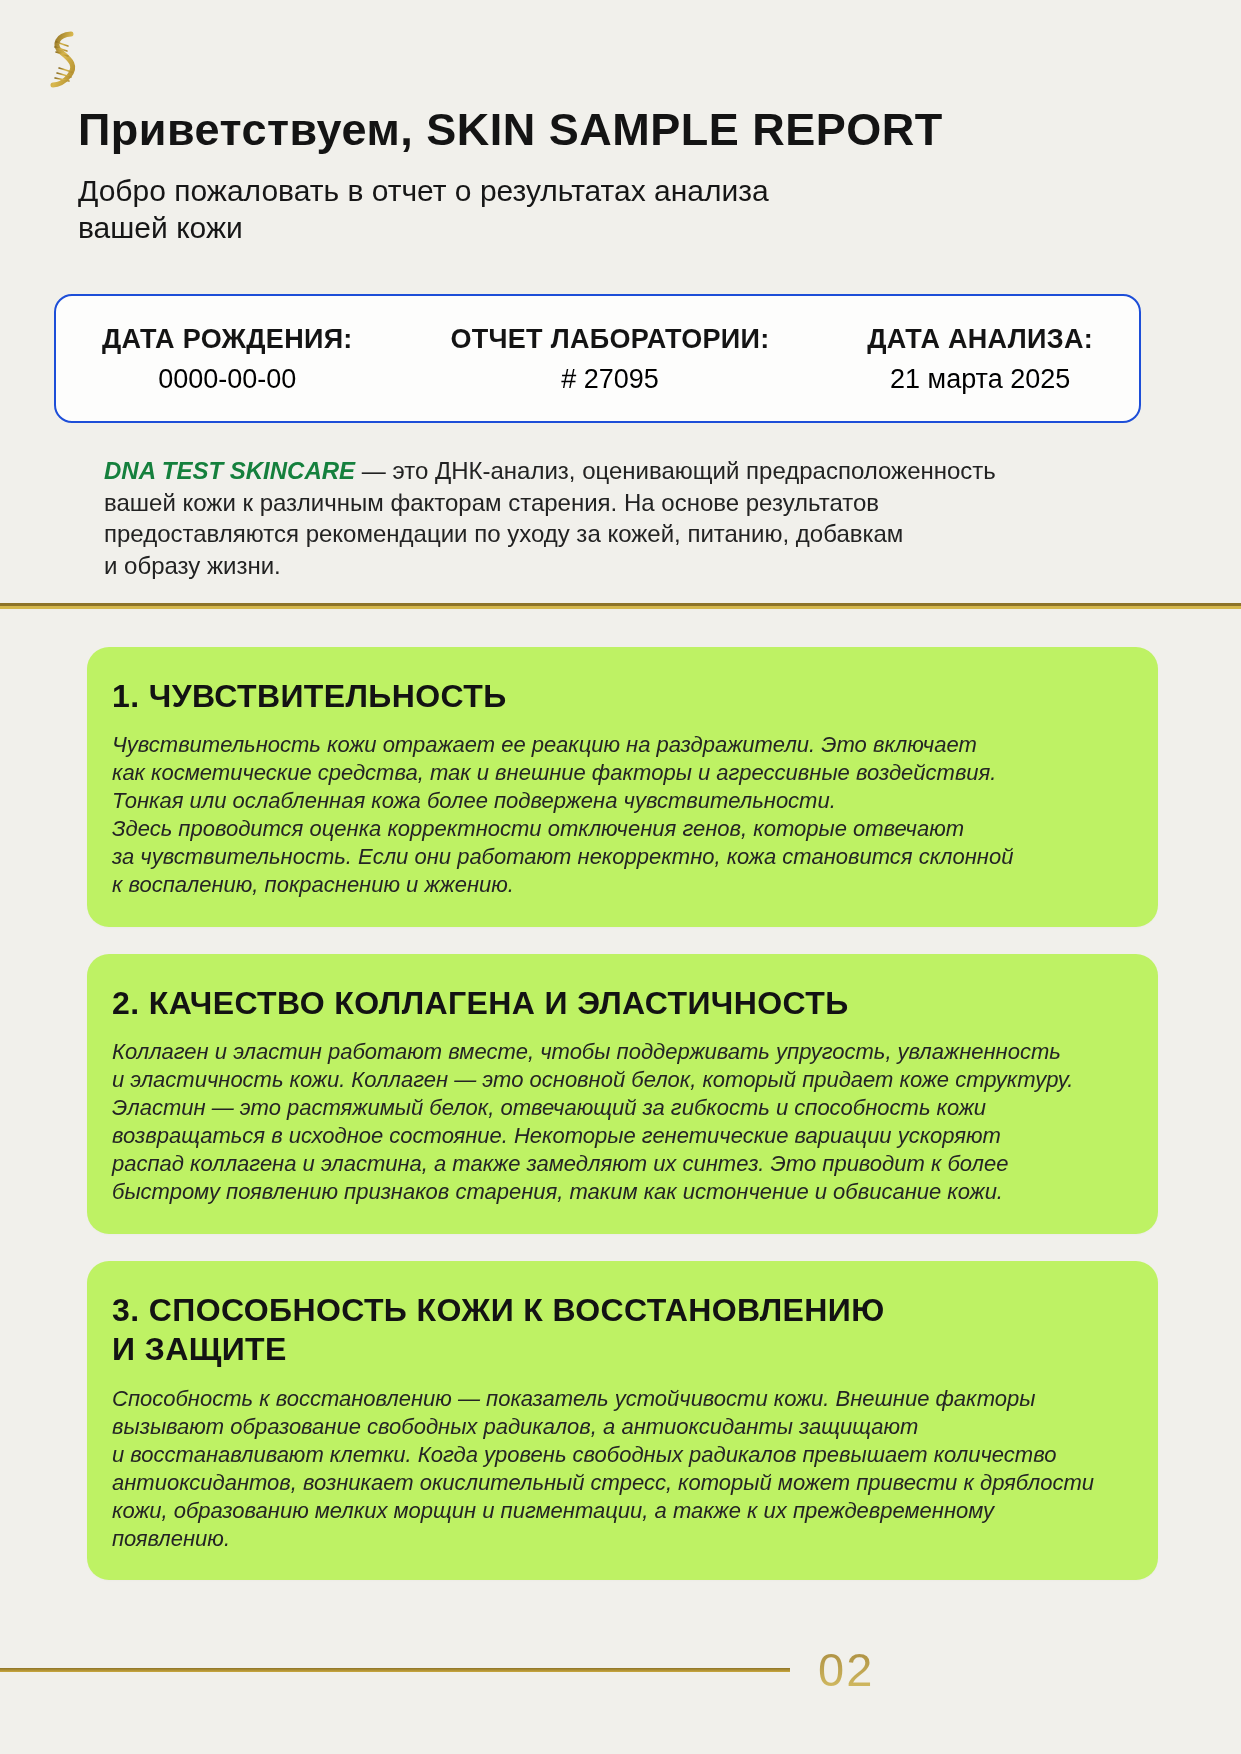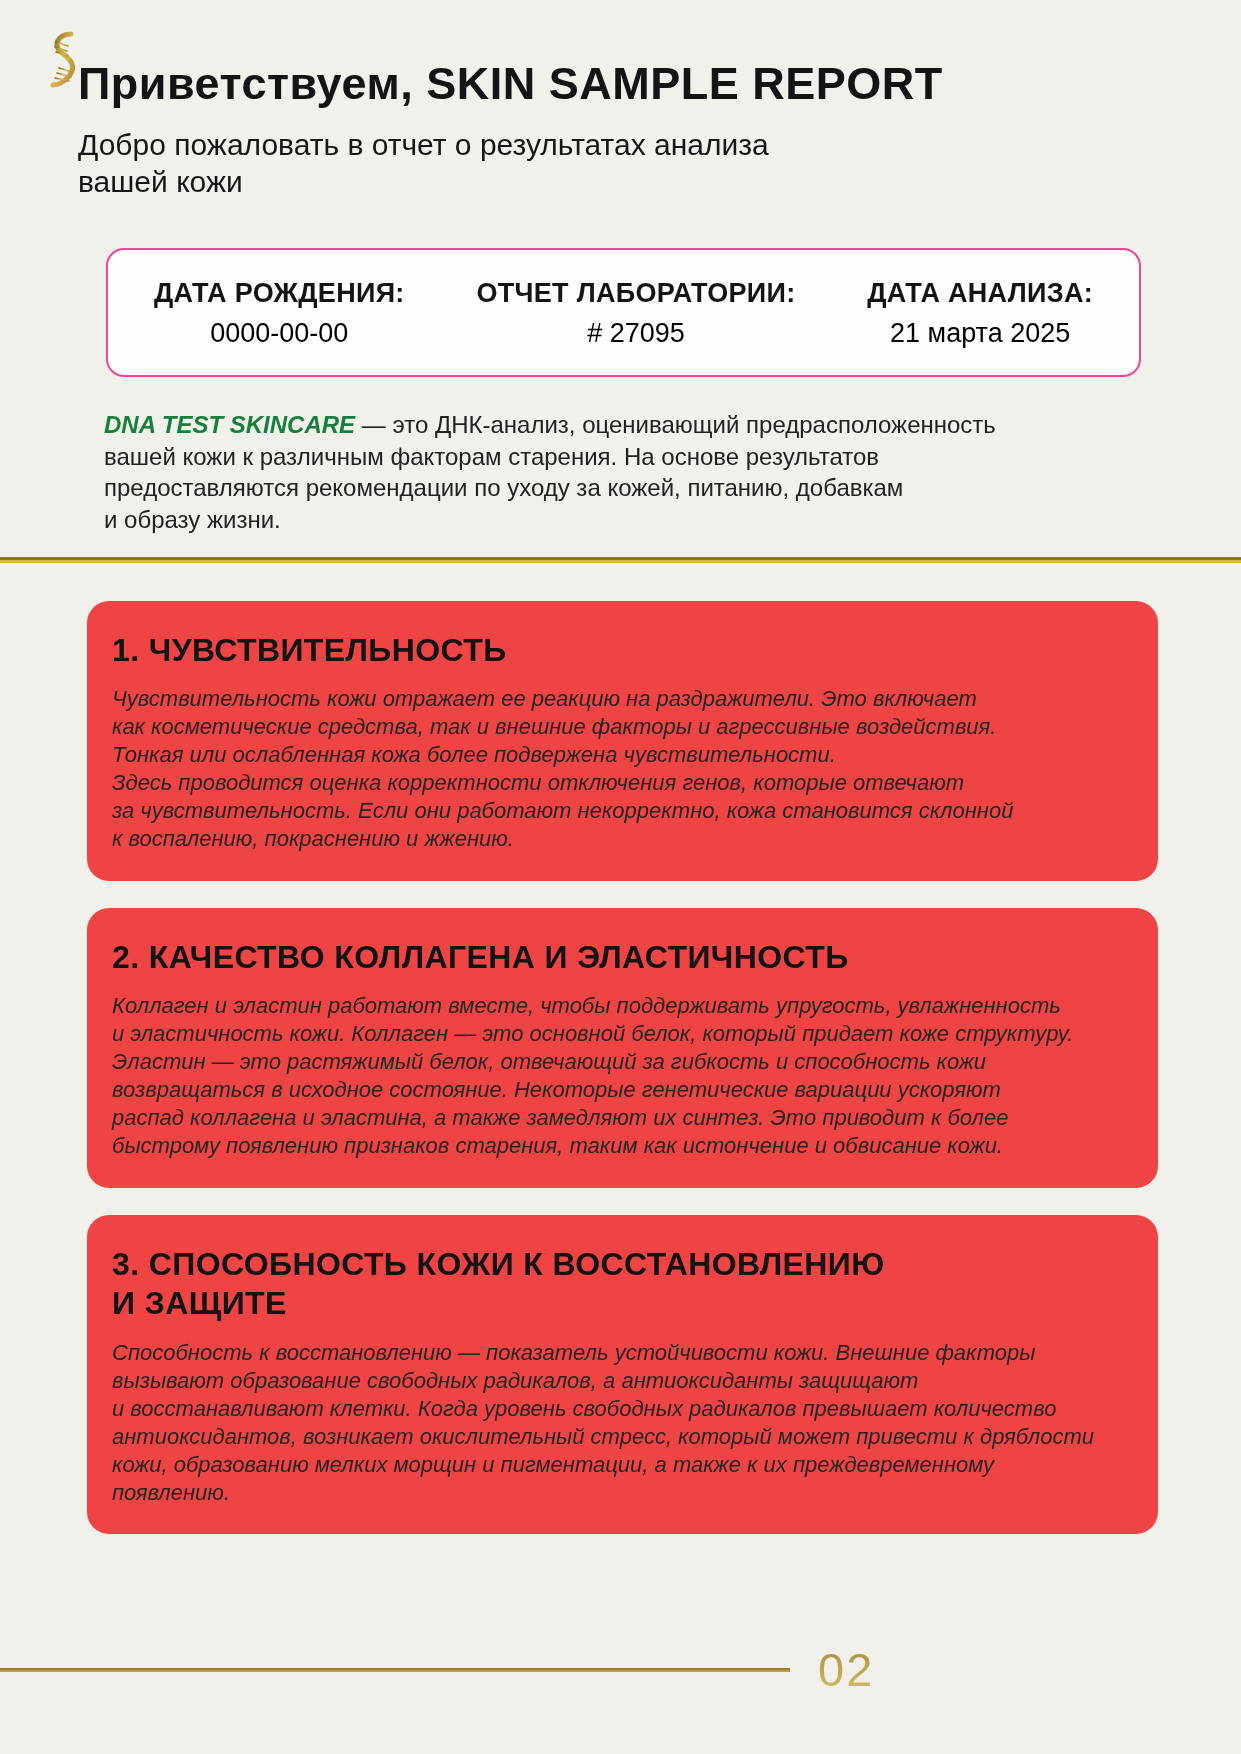--- a/index.html
+++ b/index.html
@@ -14,40 +14,40 @@
     color: #1d1d1d;
     overflow: hidden;
   }
   .logo {
     position: absolute;
     left: 44px;
     top: 30px;
     width: 40px;
     height: 64px;
   }
-  .content { padding-top: 58px; }
+  .content { padding-top: 104px; }
   .page-title {
     margin: 0 78px 0 78px;
     font-size: 45px;
     font-weight: bold;
     letter-spacing: 0.5px;
     color: #141414;
   }
   .page-subtitle {
     margin: 16px 78px 0 78px;
     font-size: 30px;
     font-weight: normal;
     line-height: 1.24;
     color: #161616;
     white-space: pre-line;
   }
   .info-box {
-    margin: 48px 100px 0 106px;
+    margin: 48px 100px 0 54px;
     background: #fdfdfc;
-    border: 2px solid #ec4899;
+    border: 2px solid #1d4ed8;
     border-radius: 18px;
     padding: 28px 46px 26px 46px;
     display: flex;
     justify-content: space-between;
     align-items: flex-start;
   }
   .info-field { text-align: center; }
   .info-field-label {
     font-size: 27px;
     font-weight: bold;
@@ -77,21 +77,21 @@
   .section-title {
     margin-top: 42px;
     text-align: center;
     font-size: 35px;
     font-weight: bold;
     letter-spacing: 1px;
     color: #141414;
   }
   .cards { margin: 38px 83px 0 87px; }
   .card {
-    background: #ef4444;
+    background: #bef264;
     border-radius: 22px;
     padding: 30px 28px 28px 25px;
     box-shadow: 0 1px 2px rgba(0,0,0,0.02);
   }
   .card + .card { margin-top: 27px; }
   .card-title {
     font-size: 32px;
     font-weight: bold;
     color: #131313;
     letter-spacing: 0.4px;

